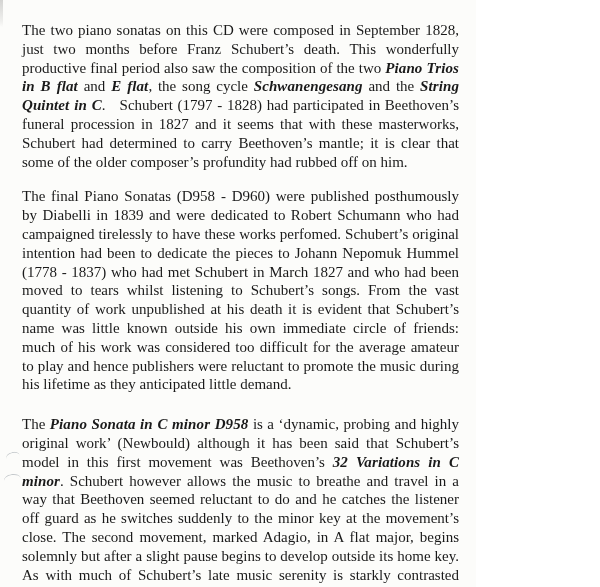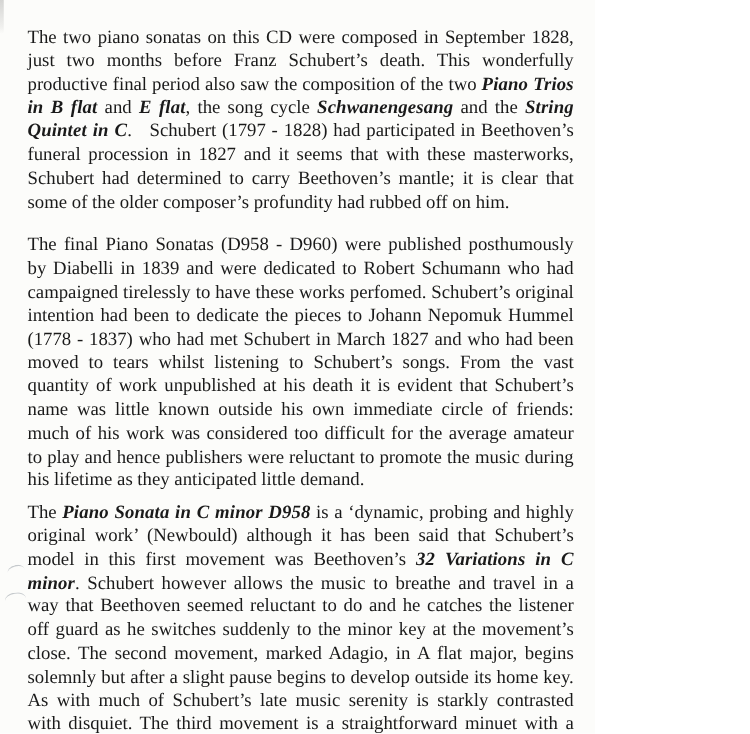--- a/index.html
+++ b/index.html
@@ -19,21 +19,21 @@
     font-size: 15px;
     line-height: 18.8px;
     color: var(--ink, #1a1a1a);
   }
   .doc-body p.para {
     margin: 0 0 16px 0;
     text-align: justify;
     text-align-last: left;
   }
   .doc-body p.para:nth-child(2) {
-    margin-bottom: 7px;
+    margin-bottom: 21px;
   }
   .doc-body p.para:last-child {
     margin-bottom: 16px;
   }
   .run { font-weight: normal; font-style: normal; }
   .run.bi { font-weight: bold; font-style: italic; letter-spacing: 0.1px; }
   
   .edge-streak {
     position: absolute;
     left: 0;

